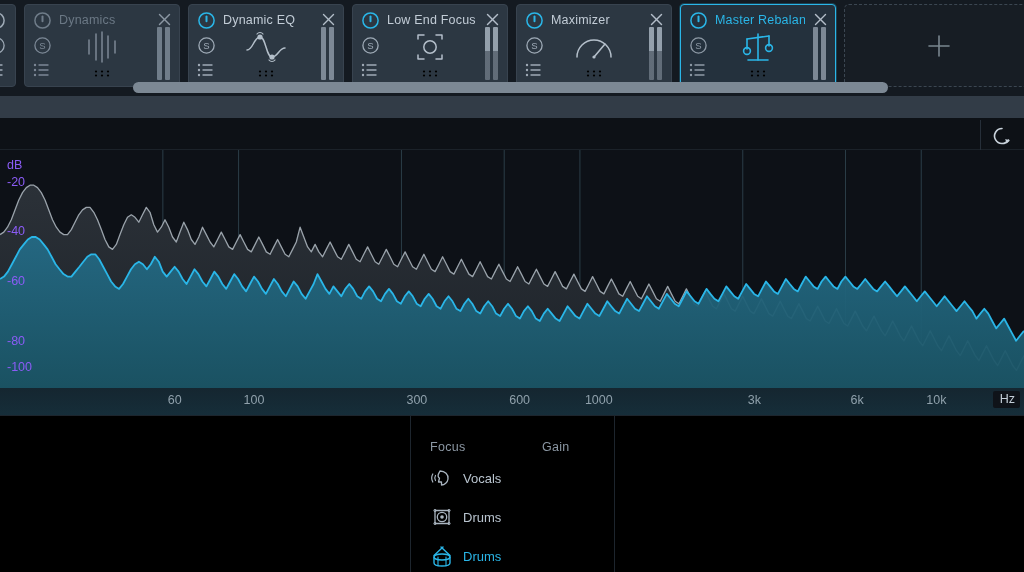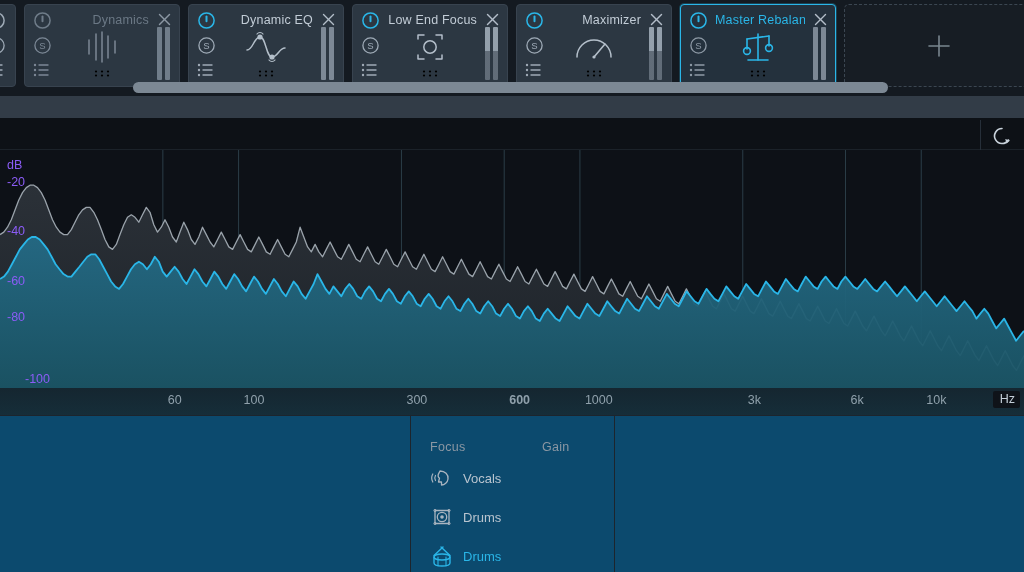--- a/index.html
+++ b/index.html
@@ -31,21 +31,21 @@
     border-radius:4px;
     flex:0 0 auto;
   }
   .mod-card.selected {
     background:#24313d;
     border:1.5px solid #2ab6e8;
     box-shadow:0 0 0 1px rgba(42,182,232,.25);
   }
   .mod-title {
     position:absolute; left:34px; top:8px; right:30px;
-    text-align:right;
+    text-align:left;
     font-size:12.5px; letter-spacing:.2px;
     color:#c2ccd6; white-space:nowrap; overflow:hidden;
   }
   .mod-card.bypassed .mod-title { color:#6b7885; }
   .mod-card.selected .mod-title { color:#2ab6e8; }
 
   .ic-power {
     position:absolute; left:8px; top:6px; width:19px; height:19px;
   }
   .ic-solo { position:absolute; left:8px; top:31px; width:19px; height:19px; }
@@ -131,21 +131,21 @@
   }
   .freq-hz {
     position:absolute; right:4px; top:3px;
     font-size:12.5px; color:#c4ced8;
     background:#0f1319; padding:1px 5px 2px 7px; border-radius:2px;
   }
 
   
   .bottom {
     position:absolute; left:0; top:415px; width:1024px; height:157px;
-    background:#0c4a6e;
+    background:#000000;
     border-top:1px solid #1d252d;
   }
   .vline { position:absolute; top:0; width:1px; height:157px; background:#1d252d; }
   .ctl-head {
     position:absolute; font-size:12.5px; color:#8b97a3; letter-spacing:.3px;
   }
   .focus-row {
     position:absolute; left:430px; display:flex; align-items:center; gap:9px;
     cursor:pointer;
   }
@@ -435,31 +435,31 @@
         <path d="M0.0 84.6 L3.8 82.1 L7.5 77.2 L11.3 69.8 L15.0 59.9 L18.8 50.0 L22.5 42.6 L26.3 37.6 L30.0 35.2 L33.8 35.2 L37.5 37.6 L41.3 42.6 L45.0 50.0 L48.8 59.9 L52.5 69.8 L56.3 77.2 L60.0 82.1 L63.8 84.6 L67.5 84.6 L71.3 79.6 L75.0 72.2 L78.8 64.8 L82.5 59.9 L86.3 57.4 L90.0 57.4 L93.8 62.3 L97.5 69.8 L101.3 79.6 L105.0 89.5 L108.8 96.9 L112.5 99.4 L116.3 94.4 L120.0 84.6 L123.8 74.7 L127.5 67.3 L131.3 64.8 L135.0 67.3 L138.8 72.2 L142.5 64.8 L146.3 57.4 L150.0 62.3 L153.8 74.7 L157.5 82.1 L161.3 77.2 L165.0 69.8 L168.8 77.2 L172.5 87.0 L176.3 92.0 L180.0 82.1 L183.8 72.2 L187.5 79.6 L191.3 89.5 L195.0 94.4 L198.8 87.0 L202.5 77.2 L206.3 84.6 L210.1 92.0 L213.8 96.9 L217.6 89.5 L221.3 82.1 L225.1 89.5 L228.8 96.9 L232.6 99.4 L236.3 92.0 L240.1 84.6 L243.8 92.0 L247.6 99.4 L251.3 101.9 L255.1 94.4 L258.8 87.0 L262.6 94.4 L266.3 101.9 L270.1 104.3 L273.8 96.9 L277.6 89.5 L281.3 96.9 L285.1 104.3 L288.8 106.8 L292.6 99.4 L296.3 92.0 L300.1 77.2 L303.8 87.0 L307.6 96.9 L311.3 101.9 L315.1 94.4 L318.8 101.9 L322.6 106.8 L326.3 99.4 L330.1 92.0 L333.8 99.4 L337.6 106.8 L341.3 109.3 L345.1 101.9 L348.8 94.4 L352.6 101.9 L356.3 109.3 L360.1 111.7 L363.8 104.3 L367.6 96.9 L371.3 104.3 L375.1 111.7 L378.8 114.2 L382.6 106.8 L386.3 99.4 L390.1 106.8 L393.8 114.2 L397.6 116.7 L401.3 109.3 L405.1 101.9 L408.8 109.3 L412.6 116.7 L416.4 119.2 L420.1 111.7 L423.9 104.3 L427.6 111.7 L431.4 119.2 L435.1 121.6 L438.9 114.2 L442.6 106.8 L446.4 114.2 L450.1 121.6 L453.9 124.1 L457.6 116.7 L461.4 109.3 L465.1 116.7 L468.9 124.1 L472.6 126.6 L476.4 119.2 L480.1 111.7 L483.9 119.2 L487.6 126.6 L491.4 129.0 L495.1 121.6 L498.9 114.2 L502.6 121.6 L506.4 129.0 L510.1 131.5 L513.9 124.1 L517.6 116.7 L521.4 124.1 L525.1 131.5 L528.9 134.0 L532.6 126.6 L536.4 119.2 L540.1 126.6 L543.9 134.0 L547.6 136.4 L551.4 129.0 L555.1 121.6 L558.9 129.0 L562.6 136.4 L566.4 138.9 L570.1 131.5 L573.9 124.1 L577.6 131.5 L581.4 138.9 L585.1 141.4 L588.9 134.0 L592.6 126.6 L596.4 134.0 L600.1 141.4 L603.9 143.9 L607.6 136.4 L611.4 129.0 L615.2 136.4 L618.9 143.9 L622.7 146.3 L626.4 138.9 L630.2 131.5 L633.9 138.9 L637.7 146.3 L641.4 148.8 L645.2 141.4 L648.9 134.0 L652.7 141.4 L656.4 148.8 L660.2 151.3 L663.9 143.9 L667.7 136.4 L671.4 143.9 L675.2 151.3 L678.9 153.7 L682.7 146.3 L686.4 138.9 L690.2 146.3 L693.9 153.7 L697.7 156.2 L701.4 148.8 L705.2 141.4 L708.9 148.8 L712.7 156.2 L716.4 158.7 L720.2 151.3 L723.9 143.9 L727.7 151.3 L731.4 158.7 L735.2 161.1 L738.9 153.7 L742.7 146.3 L746.4 153.7 L750.2 161.1 L753.9 163.6 L757.7 156.2 L761.4 148.8 L765.2 156.2 L768.9 163.6 L772.7 166.1 L776.4 158.7 L780.2 151.3 L783.9 158.7 L787.7 166.1 L791.4 168.6 L795.2 161.1 L798.9 153.7 L802.7 161.1 L806.4 168.6 L810.2 171.0 L813.9 163.6 L817.7 156.2 L821.5 163.6 L825.2 171.0 L829.0 173.5 L832.7 166.1 L836.5 158.7 L840.2 166.1 L844.0 173.5 L847.7 176.0 L851.5 168.6 L855.2 161.1 L859.0 168.6 L862.7 176.0 L866.5 180.9 L870.2 173.5 L874.0 166.1 L877.7 173.5 L881.5 180.9 L885.2 185.8 L889.0 178.4 L892.7 171.0 L896.5 178.4 L900.2 185.8 L904.0 190.8 L907.7 183.4 L911.5 176.0 L915.2 183.4 L919.0 190.8 L922.7 195.7 L926.5 188.3 L930.2 180.9 L934.0 188.3 L937.7 195.7 L941.5 200.7 L945.2 193.3 L949.0 185.8 L952.7 193.3 L956.5 200.7 L960.2 205.6 L964.0 198.2 L967.7 190.8 L971.5 198.2 L975.2 205.6 L979.0 210.5 L982.7 203.1 L986.5 195.7 L990.2 203.1 L994.0 210.5 L997.7 215.5 L1001.5 208.1 L1005.2 200.7 L1009.0 208.1 L1012.7 215.5 L1016.5 220.4 L1020.2 213.0 L1024.0 205.6 L1024 265 L0 265 Z" fill="url(#gGray)" opacity="1"></path>
         <path d="M0.0 84.6 L3.8 82.1 L7.5 77.2 L11.3 69.8 L15.0 59.9 L18.8 50.0 L22.5 42.6 L26.3 37.6 L30.0 35.2 L33.8 35.2 L37.5 37.6 L41.3 42.6 L45.0 50.0 L48.8 59.9 L52.5 69.8 L56.3 77.2 L60.0 82.1 L63.8 84.6 L67.5 84.6 L71.3 79.6 L75.0 72.2 L78.8 64.8 L82.5 59.9 L86.3 57.4 L90.0 57.4 L93.8 62.3 L97.5 69.8 L101.3 79.6 L105.0 89.5 L108.8 96.9 L112.5 99.4 L116.3 94.4 L120.0 84.6 L123.8 74.7 L127.5 67.3 L131.3 64.8 L135.0 67.3 L138.8 72.2 L142.5 64.8 L146.3 57.4 L150.0 62.3 L153.8 74.7 L157.5 82.1 L161.3 77.2 L165.0 69.8 L168.8 77.2 L172.5 87.0 L176.3 92.0 L180.0 82.1 L183.8 72.2 L187.5 79.6 L191.3 89.5 L195.0 94.4 L198.8 87.0 L202.5 77.2 L206.3 84.6 L210.1 92.0 L213.8 96.9 L217.6 89.5 L221.3 82.1 L225.1 89.5 L228.8 96.9 L232.6 99.4 L236.3 92.0 L240.1 84.6 L243.8 92.0 L247.6 99.4 L251.3 101.9 L255.1 94.4 L258.8 87.0 L262.6 94.4 L266.3 101.9 L270.1 104.3 L273.8 96.9 L277.6 89.5 L281.3 96.9 L285.1 104.3 L288.8 106.8 L292.6 99.4 L296.3 92.0 L300.1 77.2 L303.8 87.0 L307.6 96.9 L311.3 101.9 L315.1 94.4 L318.8 101.9 L322.6 106.8 L326.3 99.4 L330.1 92.0 L333.8 99.4 L337.6 106.8 L341.3 109.3 L345.1 101.9 L348.8 94.4 L352.6 101.9 L356.3 109.3 L360.1 111.7 L363.8 104.3 L367.6 96.9 L371.3 104.3 L375.1 111.7 L378.8 114.2 L382.6 106.8 L386.3 99.4 L390.1 106.8 L393.8 114.2 L397.6 116.7 L401.3 109.3 L405.1 101.9 L408.8 109.3 L412.6 116.7 L416.4 119.2 L420.1 111.7 L423.9 104.3 L427.6 111.7 L431.4 119.2 L435.1 121.6 L438.9 114.2 L442.6 106.8 L446.4 114.2 L450.1 121.6 L453.9 124.1 L457.6 116.7 L461.4 109.3 L465.1 116.7 L468.9 124.1 L472.6 126.6 L476.4 119.2 L480.1 111.7 L483.9 119.2 L487.6 126.6 L491.4 129.0 L495.1 121.6 L498.9 114.2 L502.6 121.6 L506.4 129.0 L510.1 131.5 L513.9 124.1 L517.6 116.7 L521.4 124.1 L525.1 131.5 L528.9 134.0 L532.6 126.6 L536.4 119.2 L540.1 126.6 L543.9 134.0 L547.6 136.4 L551.4 129.0 L555.1 121.6 L558.9 129.0 L562.6 136.4 L566.4 138.9 L570.1 131.5 L573.9 124.1 L577.6 131.5 L581.4 138.9 L585.1 141.4 L588.9 134.0 L592.6 126.6 L596.4 134.0 L600.1 141.4 L603.9 143.9 L607.6 136.4 L611.4 129.0 L615.2 136.4 L618.9 143.9 L622.7 146.3 L626.4 138.9 L630.2 131.5 L633.9 138.9 L637.7 146.3 L641.4 148.8 L645.2 141.4 L648.9 134.0 L652.7 141.4 L656.4 148.8 L660.2 151.3 L663.9 143.9 L667.7 136.4 L671.4 143.9 L675.2 151.3 L678.9 153.7 L682.7 146.3 L686.4 138.9 L690.2 146.3 L693.9 153.7 L697.7 156.2 L701.4 148.8 L705.2 141.4 L708.9 148.8 L712.7 156.2 L716.4 158.7 L720.2 151.3 L723.9 143.9 L727.7 151.3 L731.4 158.7 L735.2 161.1 L738.9 153.7 L742.7 146.3 L746.4 153.7 L750.2 161.1 L753.9 163.6 L757.7 156.2 L761.4 148.8 L765.2 156.2 L768.9 163.6 L772.7 166.1 L776.4 158.7 L780.2 151.3 L783.9 158.7 L787.7 166.1 L791.4 168.6 L795.2 161.1 L798.9 153.7 L802.7 161.1 L806.4 168.6 L810.2 171.0 L813.9 163.6 L817.7 156.2 L821.5 163.6 L825.2 171.0 L829.0 173.5 L832.7 166.1 L836.5 158.7 L840.2 166.1 L844.0 173.5 L847.7 176.0 L851.5 168.6 L855.2 161.1 L859.0 168.6 L862.7 176.0 L866.5 180.9 L870.2 173.5 L874.0 166.1 L877.7 173.5 L881.5 180.9 L885.2 185.8 L889.0 178.4 L892.7 171.0 L896.5 178.4 L900.2 185.8 L904.0 190.8 L907.7 183.4 L911.5 176.0 L915.2 183.4 L919.0 190.8 L922.7 195.7 L926.5 188.3 L930.2 180.9 L934.0 188.3 L937.7 195.7 L941.5 200.7 L945.2 193.3 L949.0 185.8 L952.7 193.3 L956.5 200.7 L960.2 205.6 L964.0 198.2 L967.7 190.8 L971.5 198.2 L975.2 205.6 L979.0 210.5 L982.7 203.1 L986.5 195.7 L990.2 203.1 L994.0 210.5 L997.7 215.5 L1001.5 208.1 L1005.2 200.7 L1009.0 208.1 L1012.7 215.5 L1016.5 220.4 L1020.2 213.0 L1024.0 205.6" fill="none" stroke="#9aa3ab" stroke-width="1.3" stroke-linejoin="round"></path>
         <path d="M0.0 129.0 L4.0 126.6 L7.9 121.6 L11.9 114.2 L15.9 106.8 L19.8 99.4 L23.8 94.4 L27.8 89.5 L31.8 87.0 L35.7 87.0 L39.7 89.5 L43.7 94.4 L47.6 99.4 L51.6 106.8 L55.6 114.2 L59.5 119.2 L63.5 124.1 L67.5 126.6 L71.4 126.6 L75.4 121.6 L79.4 116.7 L83.3 111.7 L87.3 106.8 L91.3 104.3 L95.3 104.3 L99.2 109.3 L103.2 116.7 L107.2 124.1 L111.1 131.5 L115.1 136.4 L119.1 138.9 L123.0 134.0 L127.0 126.6 L131.0 119.2 L134.9 114.2 L138.9 111.7 L142.9 114.2 L146.9 119.2 L150.8 114.2 L154.8 106.8 L158.8 111.7 L162.7 121.6 L166.7 126.6 L170.7 121.6 L174.6 116.7 L178.6 121.6 L182.6 129.0 L186.5 134.0 L190.5 126.6 L194.5 119.2 L198.4 124.1 L202.4 131.5 L206.4 136.4 L210.4 129.0 L214.3 121.6 L218.3 126.6 L222.3 134.0 L226.2 138.9 L230.2 131.5 L234.2 124.1 L238.1 129.0 L242.1 136.4 L246.1 141.4 L250.0 134.0 L254.0 126.6 L258.0 131.5 L262.0 138.9 L265.9 143.9 L269.9 136.4 L273.9 129.0 L277.8 134.0 L281.8 141.4 L285.8 146.3 L289.7 138.9 L293.7 131.5 L297.7 136.4 L301.6 143.9 L305.6 148.8 L309.6 141.4 L313.6 134.0 L317.5 124.1 L321.5 131.5 L325.5 138.9 L329.4 143.9 L333.4 136.4 L337.4 141.4 L341.3 146.3 L345.3 138.9 L349.3 134.0 L353.2 138.9 L357.2 146.3 L361.2 148.8 L365.1 141.4 L369.1 136.4 L373.1 141.4 L377.1 148.8 L381.0 151.3 L385.0 143.9 L389.0 138.9 L392.9 143.9 L396.9 151.3 L400.9 153.7 L404.8 146.3 L408.8 141.4 L412.8 146.3 L416.7 153.7 L420.7 156.2 L424.7 148.8 L428.7 143.9 L432.6 148.8 L436.6 156.2 L440.6 158.7 L444.5 151.3 L448.5 146.3 L452.5 151.3 L456.4 158.7 L460.4 161.1 L464.4 153.7 L468.3 148.8 L472.3 153.7 L476.3 161.1 L480.2 163.6 L484.2 156.2 L488.2 151.3 L492.2 156.2 L496.1 163.6 L500.1 166.1 L504.1 158.7 L508.0 153.7 L512.0 158.7 L516.0 166.1 L519.9 168.6 L523.9 161.1 L527.9 156.2 L531.8 161.1 L535.8 168.6 L539.8 171.0 L543.8 163.6 L547.7 158.7 L551.7 163.6 L555.7 168.6 L559.6 171.0 L563.6 163.6 L567.6 156.2 L571.5 161.1 L575.5 166.1 L579.5 168.6 L583.4 161.1 L587.4 153.7 L591.4 158.7 L595.3 163.6 L599.3 166.1 L603.3 158.7 L607.3 151.3 L611.2 156.2 L615.2 161.1 L619.2 163.6 L623.1 156.2 L627.1 148.8 L631.1 153.7 L635.0 158.7 L639.0 161.1 L643.0 153.7 L646.9 146.3 L650.9 151.3 L654.9 156.2 L658.9 158.7 L662.8 151.3 L666.8 143.9 L670.8 148.8 L674.7 153.7 L678.7 156.2 L682.7 148.8 L686.6 141.4 L690.6 146.3 L694.6 151.3 L698.5 153.7 L702.5 146.3 L706.5 138.9 L710.4 143.9 L714.4 148.8 L718.4 151.3 L722.4 143.9 L726.3 136.4 L730.3 141.4 L734.3 146.3 L738.2 148.8 L742.2 141.4 L746.2 134.0 L750.1 138.9 L754.1 143.9 L758.1 146.3 L762.0 138.9 L766.0 131.5 L770.0 136.4 L774.0 141.4 L777.9 143.9 L781.9 136.4 L785.9 129.0 L789.8 134.0 L793.8 138.9 L797.8 141.4 L801.7 134.0 L805.7 126.6 L809.7 131.5 L813.6 136.4 L817.6 138.9 L821.6 131.5 L825.6 126.6 L829.5 131.5 L833.5 136.4 L837.5 138.9 L841.4 131.5 L845.4 126.6 L849.4 131.5 L853.3 136.4 L857.3 138.9 L861.3 134.0 L865.2 129.0 L869.2 134.0 L873.2 138.9 L877.1 141.4 L881.1 136.4 L885.1 131.5 L889.1 136.4 L893.0 141.4 L897.0 146.3 L901.0 141.4 L904.9 136.4 L908.9 141.4 L912.9 146.3 L916.8 151.3 L920.8 146.3 L924.8 141.4 L928.7 146.3 L932.7 151.3 L936.7 156.2 L940.7 151.3 L944.6 146.3 L948.6 151.3 L952.6 156.2 L956.5 161.1 L960.5 156.2 L964.5 151.3 L968.4 156.2 L972.4 161.1 L976.4 168.6 L980.3 163.6 L984.3 158.7 L988.3 163.6 L992.2 171.0 L996.2 178.4 L1000.2 173.5 L1004.2 168.6 L1008.1 176.0 L1012.1 183.4 L1016.1 190.8 L1020.0 185.8 L1024.0 180.9 L1024 265 L0 265 Z" fill="url(#gCyan)" opacity="0.95"></path>
         <path d="M0.0 129.0 L4.0 126.6 L7.9 121.6 L11.9 114.2 L15.9 106.8 L19.8 99.4 L23.8 94.4 L27.8 89.5 L31.8 87.0 L35.7 87.0 L39.7 89.5 L43.7 94.4 L47.6 99.4 L51.6 106.8 L55.6 114.2 L59.5 119.2 L63.5 124.1 L67.5 126.6 L71.4 126.6 L75.4 121.6 L79.4 116.7 L83.3 111.7 L87.3 106.8 L91.3 104.3 L95.3 104.3 L99.2 109.3 L103.2 116.7 L107.2 124.1 L111.1 131.5 L115.1 136.4 L119.1 138.9 L123.0 134.0 L127.0 126.6 L131.0 119.2 L134.9 114.2 L138.9 111.7 L142.9 114.2 L146.9 119.2 L150.8 114.2 L154.8 106.8 L158.8 111.7 L162.7 121.6 L166.7 126.6 L170.7 121.6 L174.6 116.7 L178.6 121.6 L182.6 129.0 L186.5 134.0 L190.5 126.6 L194.5 119.2 L198.4 124.1 L202.4 131.5 L206.4 136.4 L210.4 129.0 L214.3 121.6 L218.3 126.6 L222.3 134.0 L226.2 138.9 L230.2 131.5 L234.2 124.1 L238.1 129.0 L242.1 136.4 L246.1 141.4 L250.0 134.0 L254.0 126.6 L258.0 131.5 L262.0 138.9 L265.9 143.9 L269.9 136.4 L273.9 129.0 L277.8 134.0 L281.8 141.4 L285.8 146.3 L289.7 138.9 L293.7 131.5 L297.7 136.4 L301.6 143.9 L305.6 148.8 L309.6 141.4 L313.6 134.0 L317.5 124.1 L321.5 131.5 L325.5 138.9 L329.4 143.9 L333.4 136.4 L337.4 141.4 L341.3 146.3 L345.3 138.9 L349.3 134.0 L353.2 138.9 L357.2 146.3 L361.2 148.8 L365.1 141.4 L369.1 136.4 L373.1 141.4 L377.1 148.8 L381.0 151.3 L385.0 143.9 L389.0 138.9 L392.9 143.9 L396.9 151.3 L400.9 153.7 L404.8 146.3 L408.8 141.4 L412.8 146.3 L416.7 153.7 L420.7 156.2 L424.7 148.8 L428.7 143.9 L432.6 148.8 L436.6 156.2 L440.6 158.7 L444.5 151.3 L448.5 146.3 L452.5 151.3 L456.4 158.7 L460.4 161.1 L464.4 153.7 L468.3 148.8 L472.3 153.7 L476.3 161.1 L480.2 163.6 L484.2 156.2 L488.2 151.3 L492.2 156.2 L496.1 163.6 L500.1 166.1 L504.1 158.7 L508.0 153.7 L512.0 158.7 L516.0 166.1 L519.9 168.6 L523.9 161.1 L527.9 156.2 L531.8 161.1 L535.8 168.6 L539.8 171.0 L543.8 163.6 L547.7 158.7 L551.7 163.6 L555.7 168.6 L559.6 171.0 L563.6 163.6 L567.6 156.2 L571.5 161.1 L575.5 166.1 L579.5 168.6 L583.4 161.1 L587.4 153.7 L591.4 158.7 L595.3 163.6 L599.3 166.1 L603.3 158.7 L607.3 151.3 L611.2 156.2 L615.2 161.1 L619.2 163.6 L623.1 156.2 L627.1 148.8 L631.1 153.7 L635.0 158.7 L639.0 161.1 L643.0 153.7 L646.9 146.3 L650.9 151.3 L654.9 156.2 L658.9 158.7 L662.8 151.3 L666.8 143.9 L670.8 148.8 L674.7 153.7 L678.7 156.2 L682.7 148.8 L686.6 141.4 L690.6 146.3 L694.6 151.3 L698.5 153.7 L702.5 146.3 L706.5 138.9 L710.4 143.9 L714.4 148.8 L718.4 151.3 L722.4 143.9 L726.3 136.4 L730.3 141.4 L734.3 146.3 L738.2 148.8 L742.2 141.4 L746.2 134.0 L750.1 138.9 L754.1 143.9 L758.1 146.3 L762.0 138.9 L766.0 131.5 L770.0 136.4 L774.0 141.4 L777.9 143.9 L781.9 136.4 L785.9 129.0 L789.8 134.0 L793.8 138.9 L797.8 141.4 L801.7 134.0 L805.7 126.6 L809.7 131.5 L813.6 136.4 L817.6 138.9 L821.6 131.5 L825.6 126.6 L829.5 131.5 L833.5 136.4 L837.5 138.9 L841.4 131.5 L845.4 126.6 L849.4 131.5 L853.3 136.4 L857.3 138.9 L861.3 134.0 L865.2 129.0 L869.2 134.0 L873.2 138.9 L877.1 141.4 L881.1 136.4 L885.1 131.5 L889.1 136.4 L893.0 141.4 L897.0 146.3 L901.0 141.4 L904.9 136.4 L908.9 141.4 L912.9 146.3 L916.8 151.3 L920.8 146.3 L924.8 141.4 L928.7 146.3 L932.7 151.3 L936.7 156.2 L940.7 151.3 L944.6 146.3 L948.6 151.3 L952.6 156.2 L956.5 161.1 L960.5 156.2 L964.5 151.3 L968.4 156.2 L972.4 161.1 L976.4 168.6 L980.3 163.6 L984.3 158.7 L988.3 163.6 L992.2 171.0 L996.2 178.4 L1000.2 173.5 L1004.2 168.6 L1008.1 176.0 L1012.1 183.4 L1016.1 190.8 L1020.0 185.8 L1024.0 180.9" fill="none" stroke="#2ab6e8" stroke-width="1.8" stroke-linejoin="round"></path>
       </svg>
     <div id="y-labels">
         <div class="axis-y-label" style="top: 8px;">dB</div>
         <div class="axis-y-label" style="top: 24.7px; text-align: right;">-20</div>
         <div class="axis-y-label" style="top: 74.1px;">-40</div>
         <div class="axis-y-label" style="top: 123.5px;">-60</div>
-        <div class="axis-y-label" style="top: 160px;">-80</div>
-        <div class="axis-y-label" style="top: 222px; margin-left: 18px;">-100</div>
+        <div class="axis-y-label" style="top: 184px;">-80</div>
+        <div class="axis-y-label" style="top: 210px;">-100</div>
       </div>
   </div>
 
   <div class="freq-axis">
     <div id="freq-labels">
         <div class="freq-lab" style="left: 167.857px;">60</div>
         <div class="freq-lab" style="left: 243.582px; text-align: center;">100</div>
         <div class="freq-lab" style="left: 406.439px;">300</div>
-        <div class="freq-lab" style="left: 509.191px; font-weight: bold;">600</div>
+        <div class="freq-lab" style="left: 509.191px;">600</div>
         <div class="freq-lab" style="left: 584.915px;">1000</div>
         <div class="freq-lab" style="left: 747.772px;">3k</div>
         <div class="freq-lab" style="left: 850.524px;">6k</div>
         <div class="freq-lab" style="left: 926.248px;">10k</div>
       </div>
     <div class="freq-hz">Hz</div>
   </div>
 
   <div class="bottom">
     <div class="vline" style="left:410px;"></div>

